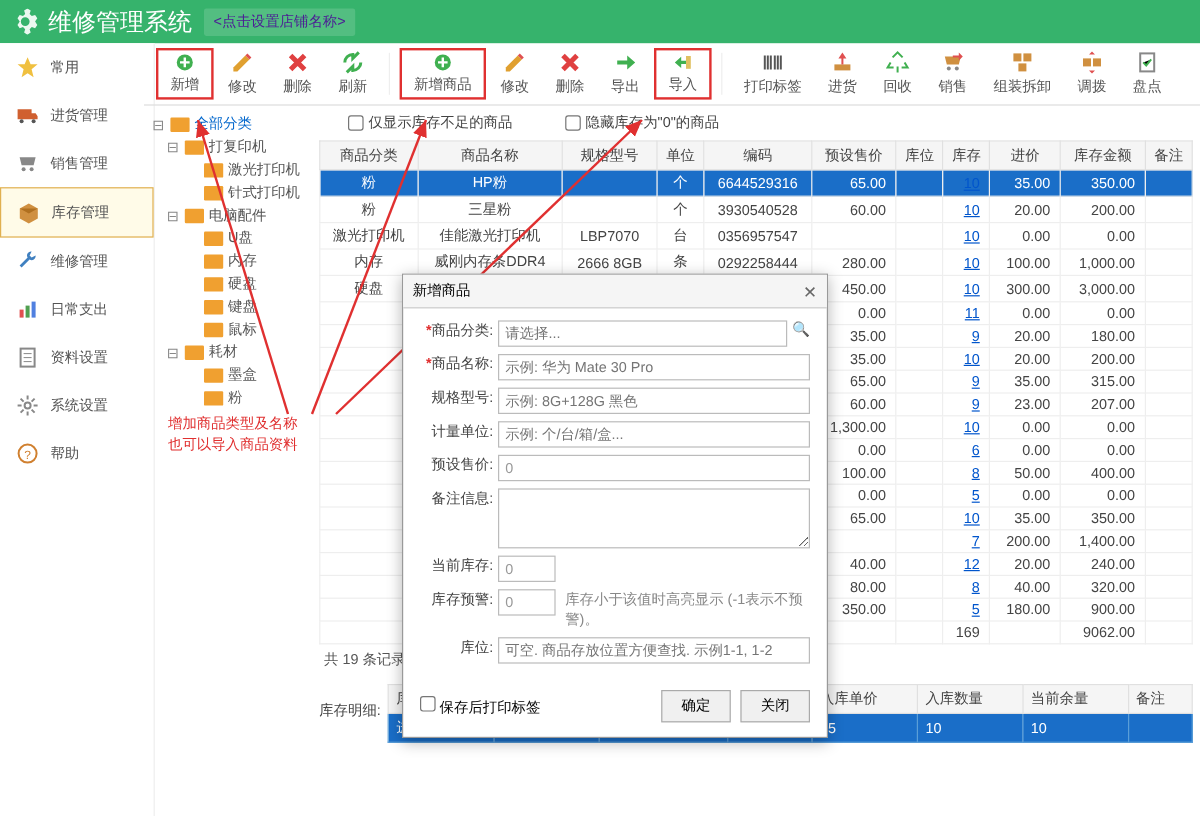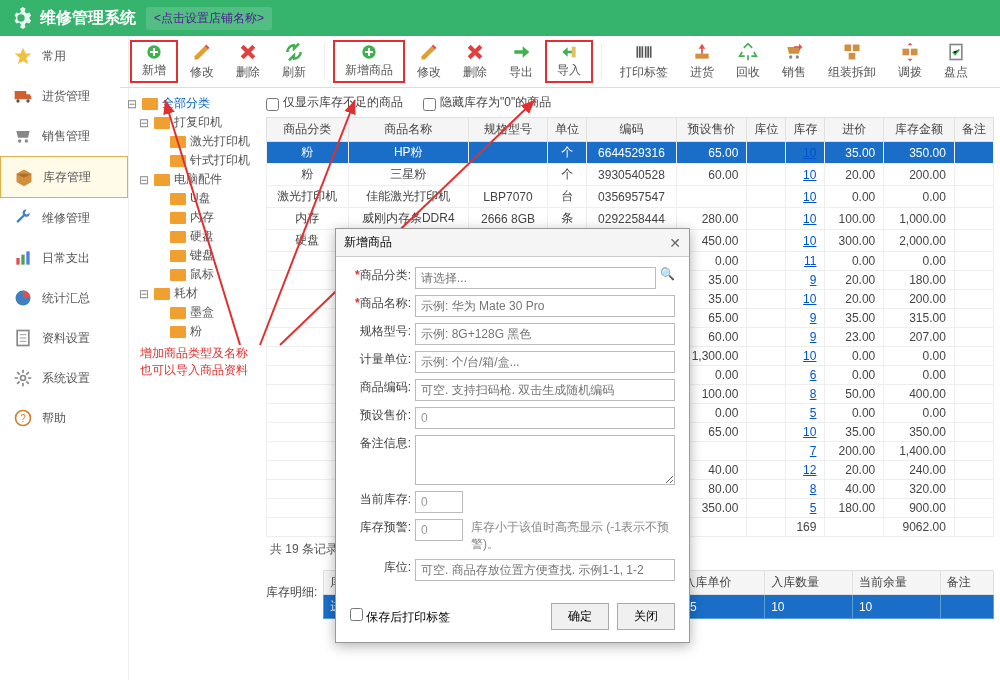--- a/index.html
+++ b/index.html
@@ -1,19 +1,19 @@
 <!DOCTYPE html>
 <html><head>
 <meta charset="utf-8">
 <style>
 * { box-sizing: border-box; margin: 0; padding: 0; font-family: "Microsoft YaHei", sans-serif; font-size: 12px; }
 body { background: #fff; width: 1000px; height: 680px; overflow: hidden; position: relative; }
 .header { background: #36b36c; height: 36px; display: flex; align-items: center; padding: 0 10px; color: #fff; }
 .header .gear { width: 22px; height: 22px; margin-right: 8px; }
-.header .title { font-size: 16px; font-weight: bold; margin-right: 10px; }
+.header .title { font-size: 20px; font-weight: normal; margin-right: 10px; }
 .header .subtitle { background: rgba(255,255,255,0.15); padding: 3px 8px; border-radius: 2px; color: #4c1d95; }
 .sidebar { position: absolute; left: 0; top: 36px; width: 129px; height: 644px; background: #fff; border-right: 1px solid #eee; }
 .sidebar-item { display: flex; align-items: center; padding: 10px 12px; cursor: pointer; color: #555; }
 .sidebar-item.active { border: 1px solid #e0b050; background: #fffbe8; }
 .sidebar-item .s-icon { width: 22px; height: 20px; margin-right: 8px; }
 .main { position: absolute; left: 120px; top: 36px; right: 0; bottom: 0; }
 .toolbar { height: 52px; border-bottom: 1px solid #ddd; display: flex; padding: 4px 10px; gap: 2px; }
 .tb-btn { display: flex; flex-direction: column; align-items: center; justify-content: center; padding: 2px 10px; cursor: pointer; color: #555; }
 .tb-btn .t-icon { width: 24px; height: 24px; margin-bottom: 2px; }
 .tb-btn.boxed { border: 2px solid #e03030; }
@@ -21,21 +21,21 @@
 .content { display: flex; height: 580px; }
 .tree { width: 140px; padding: 6px; color: #555; }
 .tree-node { display: flex; align-items: center; padding: 1px 0; }
 .tree-node .exp { width: 12px; text-align: center; color: #888; cursor: pointer; }
 .tree-node .folder { width: 16px; height: 12px; background: #f0a030; margin: 0 4px; border-radius: 1px; }
 .tree-node.l1 { padding-left: 12px; }
 .tree-node.l2 { padding-left: 28px; }
 .tree-node.sel { color: #0066cc; }
 .rightpane { flex: 1; padding: 4px 6px; position: relative; }
 .filter-row { display: flex; gap: 20px; padding: 2px 0 6px 0; color: #444; }
-.filter-row label { display: flex; align-items: flex-end; gap: 4px; }
+.filter-row label { display: flex; align-items: center; gap: 4px; margin-left: 24px; }
 table.data { width: 100%; border-collapse: collapse; }
 table.data th { background: #f5f5f5; border: 1px solid #e0e0e0; padding: 3px 4px; font-weight: normal; color: #444; text-align: center; }
 table.data td { border: 1px solid #eee; padding: 2px 4px; text-align: center; color: #444; }
 table.data tr.sel td { background: #1a6ec8; color: #fff; }
 .num-r { text-align: right !important; padding-right: 8px !important; }
 .link-b { color: #0055cc; text-decoration: underline; }
 .annot { position: absolute; left: 140px; top: 345px; color: #e03030; font-size: 16px; line-height: 1.4; }
 .arrow { position: absolute; stroke: #e03030; stroke-width: 2; fill: none; }
 .dialog { position: absolute; left: 335px; top: 228px; width: 355px; background: #fff; border: 1px solid #999; box-shadow: 0 3px 12px rgba(0,0,0,0.3); }
 .dlg-title { background: #f5f5f5; border-bottom: 1px solid #ccc; padding: 5px 8px; display: flex; justify-content: space-between; align-items: center; }
@@ -105,27 +105,20 @@
   <div class="sidebar-item">
       <svg class="s-icon" viewBox="0 0 24 24">
         <rect x="4" y="12" width="4" height="8" fill="#e05050"></rect>
         <rect x="10" y="8" width="4" height="12" fill="#50a050"></rect>
         <rect x="16" y="4" width="4" height="16" fill="#5080e0"></rect>
       </svg>
       <span>日常支出</span>
     </div>
   <div class="sidebar-item">
       <svg class="s-icon" viewBox="0 0 24 24">
-        <circle cx="12" cy="12" r="9" fill="#4080c0"></circle>
-        <path fill="#e05050" d="M12 3a9 9 0 019 9h-9z"></path>
-      </svg>
-      <span>统计汇总</span>
-    </div>
-  <div class="sidebar-item">
-      <svg class="s-icon" viewBox="0 0 24 24">
         <rect x="5" y="3" width="14" height="18" fill="none" stroke="#888" stroke-width="2"></rect>
         <line x1="8" y1="8" x2="16" y2="8" stroke="#888"></line>
         <line x1="8" y1="12" x2="16" y2="12" stroke="#888"></line>
         <line x1="8" y1="16" x2="16" y2="16" stroke="#888"></line>
       </svg>
       <span>资料设置</span>
     </div>
   <div class="sidebar-item">
       <svg class="s-icon" viewBox="0 0 24 24">
         <circle cx="12" cy="12" r="3" fill="none" stroke="#888" stroke-width="2"></circle>
@@ -410,21 +403,21 @@
             <tr>
               <td>硬盘</td>
               <td>希捷硬盘</td>
               <td>台式机2TB</td>
               <td>块</td>
               <td>5798290016</td>
               <td class="num-r">450.00</td>
               <td class="num-r"></td>
               <td class="num-r"><span class="link-b">10</span></td>
               <td class="num-r">300.00</td>
-              <td class="num-r">2,000.00</td>
+              <td class="num-r">3,000.00</td>
               <td></td>
             </tr>
             <tr>
               <td></td>
               <td></td>
               <td></td>
               <td></td>
               <td></td>
               <td class="num-r">0.00</td>
               <td class="num-r"></td>
@@ -685,24 +678,20 @@
       </div>
     <div class="dlg-row">
         <span class="lbl">规格型号:</span>
         <input type="text" placeholder="示例: 8G+128G 黑色" style="">
       </div>
     <div class="dlg-row">
         <span class="lbl">计量单位:</span>
         <input type="text" placeholder="示例: 个/台/箱/盒..." style="">
       </div>
     <div class="dlg-row">
-        <span class="lbl">商品编码:</span>
-        <input type="text" placeholder="可空. 支持扫码枪. 双击生成随机编码" style="">
-      </div>
-    <div class="dlg-row">
         <span class="lbl">预设售价:</span>
         <input type="text" value="0" style="">
       </div>
     <div class="dlg-row">
         <span class="lbl">备注信息:</span>
         <textarea rows="3" style=""></textarea>
       </div>
     <div class="dlg-row">
         <span class="lbl">当前库存:</span>
         <input type="text" class="dlg-input-short" readonly="" value="0" style="">

